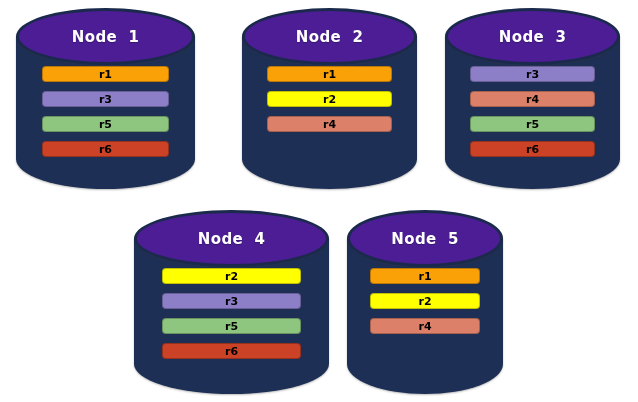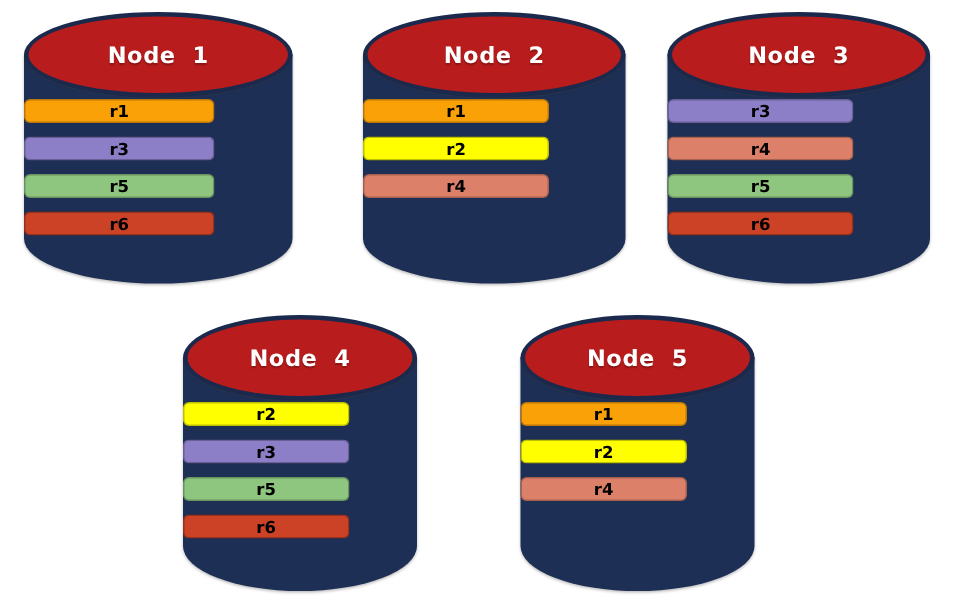--- a/index.html
+++ b/index.html
@@ -26,21 +26,21 @@
     left: 0; right: 0;
     top: 28px; bottom: 0;
     background: #1E2F55;
     border-radius: 0 0 50% 50% / 0 0 30px 30px;
     box-shadow: 0 1px 2px rgba(60,60,60,0.35);
   }
   .cyl-top {
     position: absolute;
     left: 0; right: 0; top: 0;
     height: 57px;
-    background: #b91c1c;
+    background: #4c1d95;
     border: 3px solid #1B2A4C;
     border-radius: 50%;
     box-sizing: border-box;
     display: flex;
     align-items: center;
     justify-content: center;
     box-shadow: 0 1px 1px rgba(60,60,60,0.25);
   }
   .cyl-title {
     color: #ffffff;
@@ -49,21 +49,21 @@
     letter-spacing: 0.4px;
     white-space: pre;
     text-shadow: 0 1px 1px rgba(0,0,0,0.25);
   }
   .bars {
     position: absolute;
     left: 0; right: 0;
     top: 58px;
     display: flex;
     flex-direction: column;
-    align-items: flex-start;
+    align-items: center;
     gap: 9px;
     border-radius: 11px;
   }
   .bar {
     width: 71%;
     height: 16px;
     border-radius: 4px;
     border: 1px solid rgba(0,0,0,0.25);
     box-sizing: border-box;
     display: flex;
@@ -111,21 +111,21 @@
       <span class="cyl-title">Node  3</span>
     </div>
     <div class="bars">
         <div class="bar" style="background: rgb(140, 127, 199);">r3</div>
         <div class="bar" style="background: rgb(220, 128, 105);">r4</div>
         <div class="bar" style="background: rgb(142, 197, 127);">r5</div>
         <div class="bar" style="background: rgb(203, 66, 38);">r6</div>
       </div>
   </div>
 
-  <div class="cylinder tall" style="left:122px; top:210px; width:156px;">
+  <div class="cylinder tall" style="left:134px; top:210px; width:184px;padding-left:11px;">
     <div class="cyl-body"></div>
     <div class="cyl-top">
       <span class="cyl-title">Node  4</span>
     </div>
     <div class="bars">
         <div class="bar" style="background: rgb(255, 255, 0);">r2</div>
         <div class="bar" style="background: rgb(140, 127, 199);">r3</div>
         <div class="bar" style="background: rgb(142, 197, 127);">r5</div>
         <div class="bar" style="background: rgb(203, 66, 38);">r6</div>
       </div>

